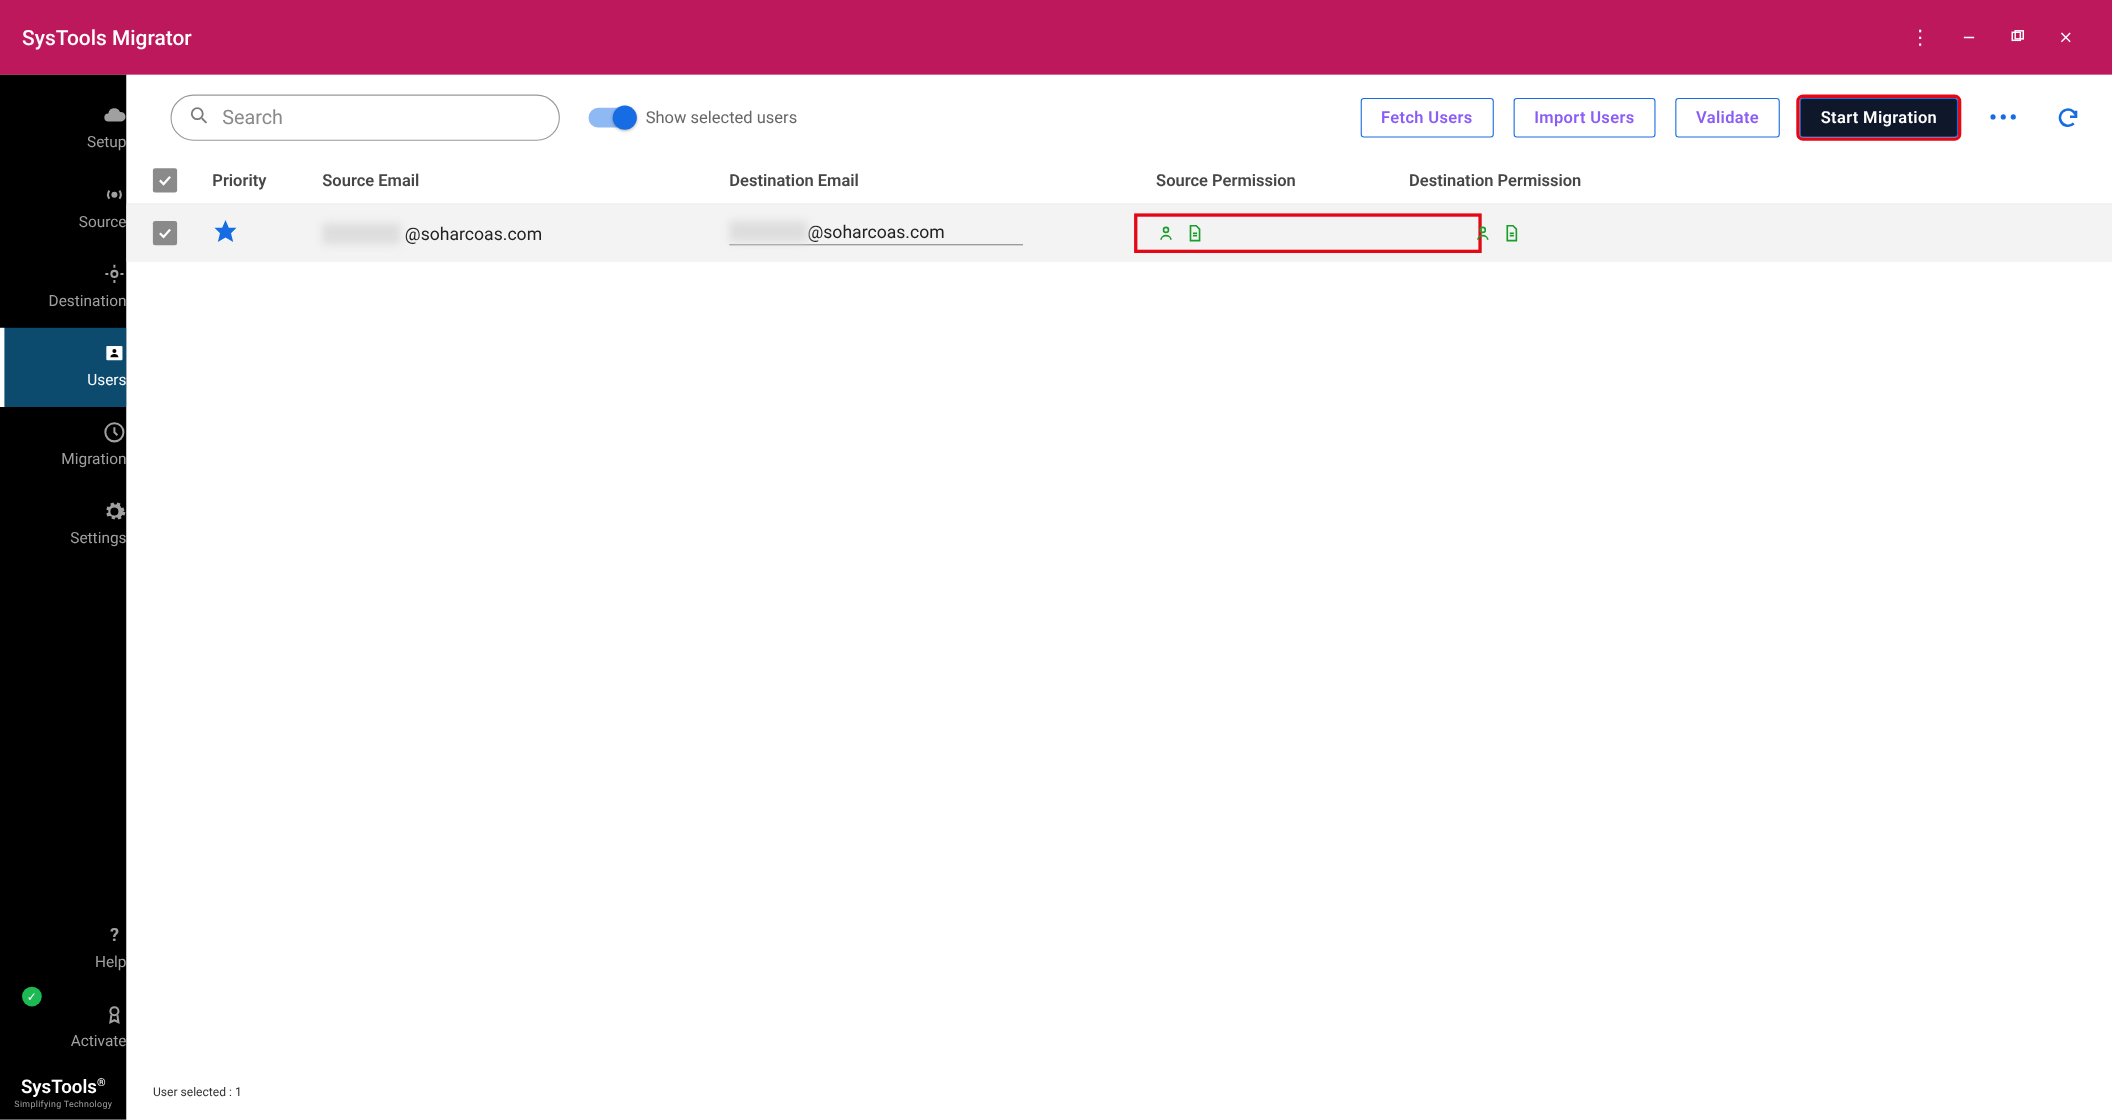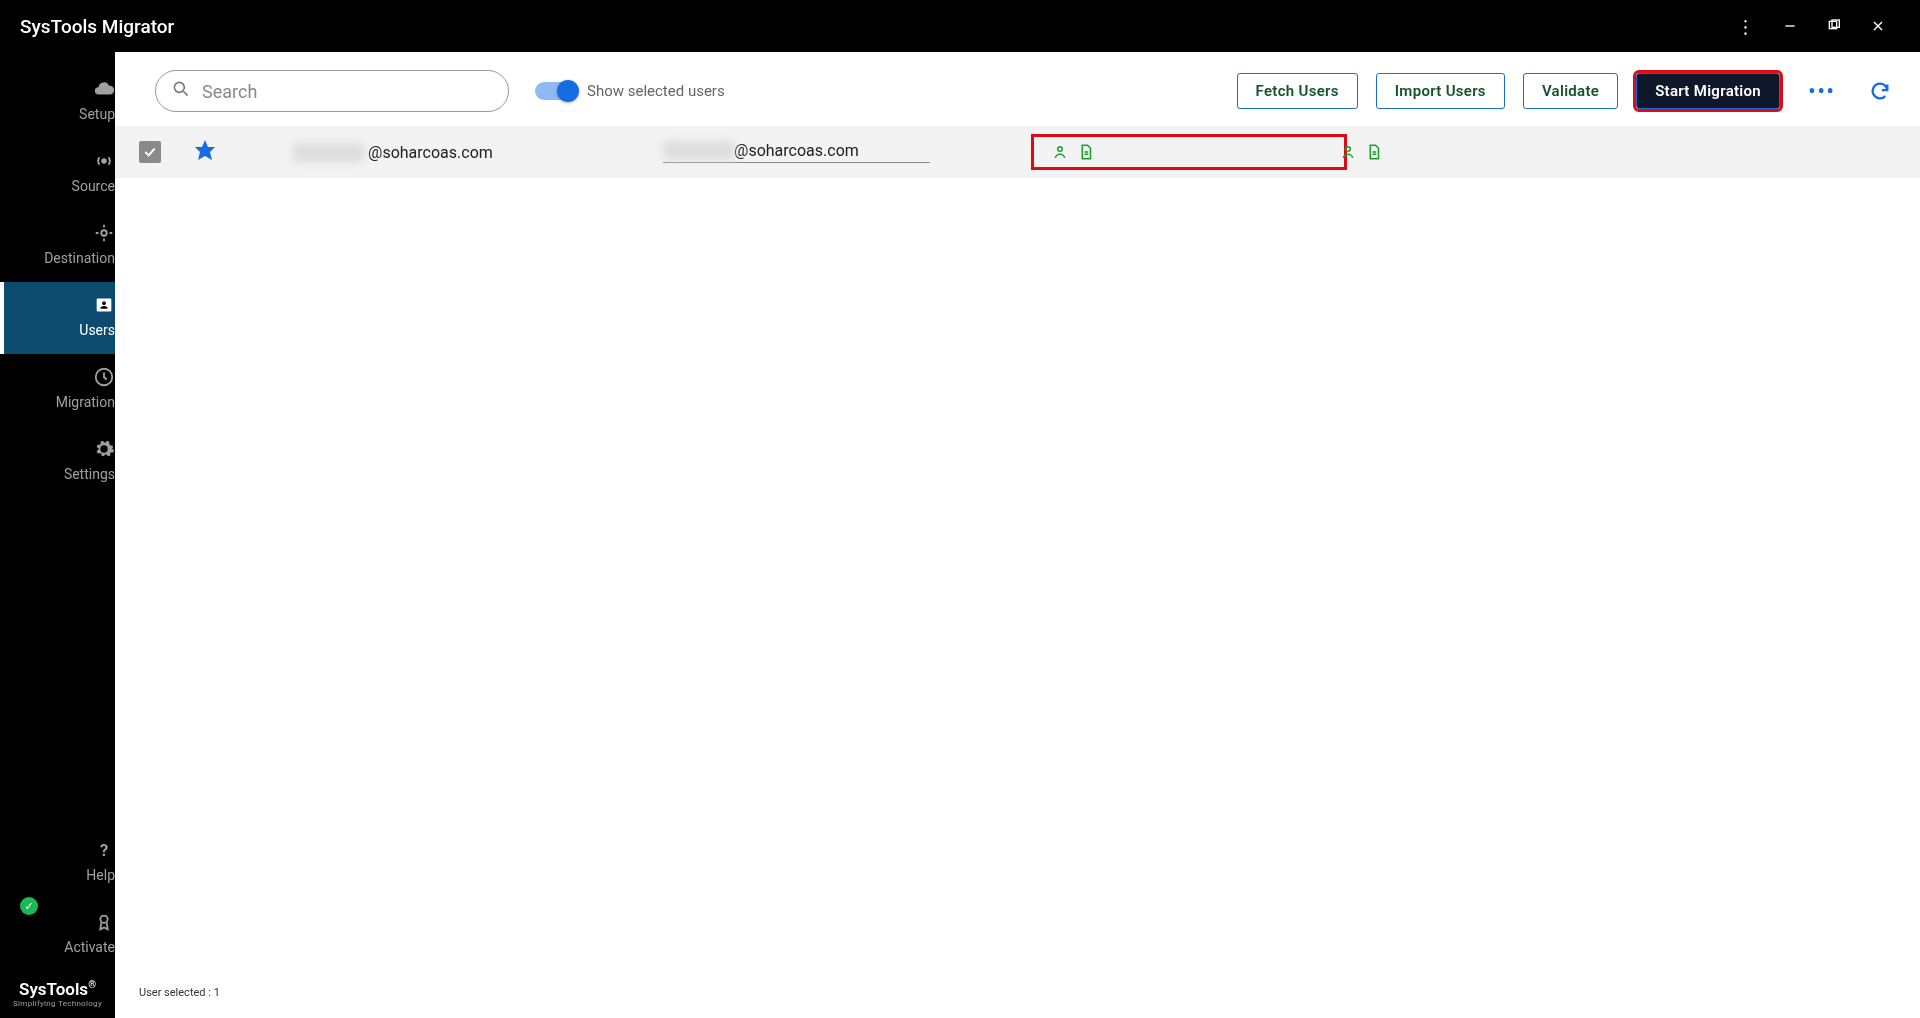--- a/index.html
+++ b/index.html
@@ -1,19 +1,19 @@
 <!DOCTYPE html>
 <html><head>
 <meta charset="utf-8">
 <style>
   * { box-sizing: border-box; margin: 0; padding: 0; font-family: 'Segoe UI', Roboto, Arial, sans-serif; }
   body { width: 1920px; height: 1018px; overflow: hidden; background: #fff; display: flex; flex-direction: column; }
   
   
-  .titlebar { height: 52px; background: #000000; display: flex; align-items: center; color: #fff; padding: 0 20px; }
+  .titlebar { height: 68px; background: #be185d; display: flex; align-items: center; color: #fff; padding: 0 20px; }
   .titlebar .title { font-size: 19px; font-weight: 500; flex: 1; }
   .titlebar .winbtn { width: 44px; height: 32px; display: flex; align-items: center; justify-content: center; cursor: pointer; color: #fff; }
   .titlebar .winbtn svg { width: 16px; height: 16px; }
   .titlebar .vdots { font-size: 18px; letter-spacing: 1px; }
   
   
   .main { flex: 1; display: flex; min-height: 0; }
   
   
   .sidebar { width: 115px; background: #000; color: #a0a0a0; display: flex; flex-direction: column; align-items: center; padding-top: 14px; }
@@ -42,21 +42,21 @@
   .search-icon { position: absolute; left: 16px; top: 50%; transform: translateY(-50%); color: #7a7a7a; }
   .search-icon svg { width: 20px; height: 20px; }
   
   .toggle { display: flex; align-items: center; gap: 10px; margin-left: 8px; }
   .toggle-track { width: 42px; height: 18px; background: #8fb9f2; border-radius: 10px; position: relative; cursor: pointer; }
   .toggle-thumb { position: absolute; width: 22px; height: 22px; background: #166ce2; border-radius: 50%; right: -2px; top: -2px; box-shadow: 0 1px 3px rgba(0,0,0,0.3); }
   .toggle-label { font-size: 15px; color: #666; }
   
   .toolbar-spacer { flex: 1; }
   
-  .btn { height: 36px; padding: 0 18px; border: 1px solid #166ce2; background: #fff; color: #14532d; font-size: 15px; font-weight: 600; border-radius: 3px; cursor: pointer; letter-spacing: 0.3px; }
+  .btn { height: 36px; padding: 0 18px; border: 1px solid #166ce2; background: #fff; color: #8b5cf6; font-size: 15px; font-weight: 600; border-radius: 3px; cursor: pointer; letter-spacing: 0.3px; }
   .btn.primary { background: #0f172a; color: #fff; outline: 3px solid #e30815; outline-offset: 0; }
   
   .iconbtn { width: 32px; height: 32px; display: flex; align-items: center; justify-content: center; cursor: pointer; color: #166ce2; margin-left: 8px; }
   .iconbtn svg { width: 22px; height: 22px; }
   .hdots { font-size: 20px; font-weight: 700; letter-spacing: 2px; }
   
   
   .table-head { display: flex; align-items: center; padding: 0 24px; height: 44px; font-size: 15px; font-weight: 600; color: #464646; border-bottom: 1px solid #e8e8e8; }
   .col-check { width: 54px; display:flex; align-items:center; }
   .col-priority { width: 100px; }
@@ -219,20 +219,34 @@
       <div class="iconbtn">
           <span class="hdots">•••</span>
         </div>
       <div class="iconbtn">
           <svg viewBox="0 0 24 24" fill="none" stroke="currentColor" stroke-width="2.5">
             <path d="M20 12a8 8 0 10-2.3 5.6M20 5v6h-6"></path>
           </svg>
         </div>
     </div>
 
+    <div class="table-head">
+      <div class="col-check">
+          <div class="checkbox">
+            <svg viewBox="0 0 24 24" fill="none" stroke="currentColor" stroke-width="3">
+              <polyline points="5,12 10,17 19,7"></polyline>
+            </svg>
+          </div>
+        </div>
+      <div class="col-priority">Priority</div>
+      <div class="col-src-email">Source Email</div>
+      <div class="col-dst-email">Destination Email</div>
+      <div class="col-src-perm">Source Permission</div>
+      <div class="col-dst-perm">Destination Permission</div>
+    </div>
 
     <div class="table-body">
       <div class="table-row">
         <div class="col-check">
             <div class="checkbox">
               <svg viewBox="0 0 24 24" fill="none" stroke="currentColor" stroke-width="3">
                 <polyline points="5,12 10,17 19,7"></polyline>
               </svg>
             </div>
           </div>

